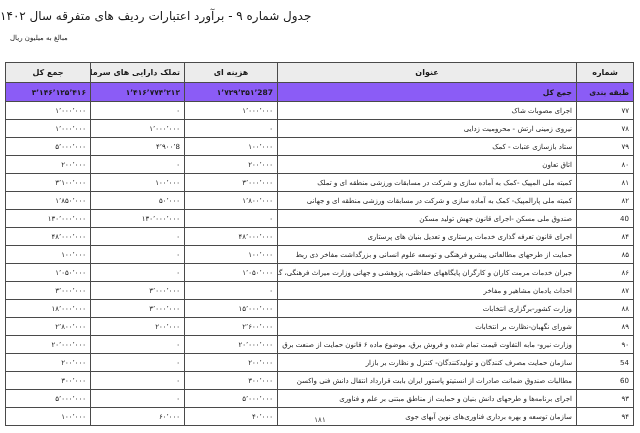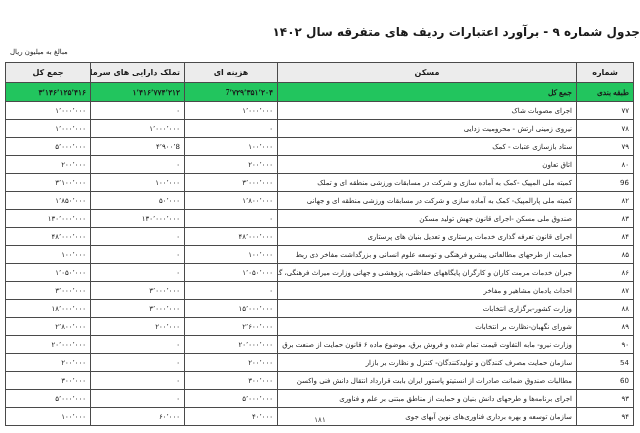--- a/index.html
+++ b/index.html
@@ -5,44 +5,44 @@
   html,body { margin:0; padding:0; background:#ffffff; }
   body {
     width:640px; height:433px; overflow:hidden;
     font-family:"DejaVu Sans", sans-serif;
     direction:rtl;
     color:#1a1a1a;
   }
   .page { position:relative; width:640px; height:433px; background:#fff; }
 
   .doc-title {
-    text-align:right; font-weight:bold; font-size:12px;
-    padding-top:25px;
+    text-align:left; font-weight:normal; font-size:12px;
+    padding-top:9px;
   }
   .unit-note {
-    position:absolute; left:10px; top:48px;
+    position:absolute; left:10px; top:34px;
     font-size:7px; color:#222;
   }
 
   table.budget {
     position:absolute; top:62px; right:6px;
     width:628px; border-collapse:collapse; table-layout:fixed;
     border:1.5px solid #3a3a3a;
   }
   table.budget th, table.budget td {
     border:1px solid #4a4a4a;
     overflow:hidden; white-space:nowrap;
     padding:0 4px;
   }
   table.budget th {
     background:#ececec; font-size:8px; font-weight:bold;
     height:19px; text-align:center;
   }
   tr.summary-row td {
-    background:#22c55e; font-weight:bold; height:18px; font-size:7.5px;font-family:Liberation Serif, serif;
+    background:#8b5cf6; font-weight:bold; height:18px; font-size:7.5px;
   }
   tr.data-row td { height:17px; font-size:7px; }
 
   td.c-no  { text-align:right; }
   td.c-title { text-align:right; font-size:7px; }
   td.c-num { text-align:right; }
 
   .page-number {
     position:absolute; top:416px; left:0; width:100%;
     text-align:center; font-size:7px; color:#333;
@@ -61,29 +61,29 @@
     <colgroup>
       <col style="width:57px">
       <col style="width:299px">
       <col style="width:93px">
       <col style="width:94px">
       <col style="width:85px">
     </colgroup>
     <thead>
       <tr>
         <th>شماره</th>
-        <th>مسکن</th>
+        <th>عنوان</th>
         <th>هزینه ای</th>
         <th>تملک دارایی های سرمایه ای</th>
         <th>جمع کل</th>
       </tr>
       <tr class="summary-row">
         <td class="c-no">طبقه بندی</td>
         <td class="c-title">جمع کل</td>
-        <td class="c-num">7٬۷۲۹٬۳۵۱٬۲۰۴</td>
+        <td class="c-num">۱٬۷۲۹٬۳۵۱٬287</td>
         <td class="c-num">۱٬۴۱۶٬۷۷۴٬۲۱۲</td>
         <td class="c-num">۳٬۱۴۶٬۱۲۵٬۴۱۶</td>
       </tr>
     </thead>
     <tbody>
         <tr class="data-row">
           <td class="c-no">۷۷</td>
           <td class="c-title">اجرای مصوبات شاک</td>
           <td class="c-num">۱٬۰۰۰٬۰۰۰</td>
           <td class="c-num">۰</td>
@@ -104,35 +104,35 @@
           <td class="c-num">۵٬۰۰۰٬۰۰۰</td>
         </tr>
         <tr class="data-row">
           <td class="c-no">۸۰</td>
           <td class="c-title">اتاق تعاون</td>
           <td class="c-num">۲۰۰٬۰۰۰</td>
           <td class="c-num">۰</td>
           <td class="c-num">۲۰۰٬۰۰۰</td>
         </tr>
         <tr class="data-row">
-          <td class="c-no">96</td>
+          <td class="c-no">۸۱</td>
           <td class="c-title">کمیته ملی المپیک -کمک به آماده سازی و شرکت در مسابقات ورزشی منطقه ای و تملک</td>
           <td class="c-num">۳٬۰۰۰٬۰۰۰</td>
           <td class="c-num">۱۰۰٬۰۰۰</td>
           <td class="c-num">۳٬۱۰۰٬۰۰۰</td>
         </tr>
         <tr class="data-row">
           <td class="c-no">۸۲</td>
           <td class="c-title">کمیته ملی پارالمپیک- کمک به آماده سازی و شرکت در مسابقات ورزشی منطقه ای و جهانی</td>
           <td class="c-num">۱٬۸۰۰٬۰۰۰</td>
           <td class="c-num">۵۰٬۰۰۰</td>
           <td class="c-num">۱٬۸۵۰٬۰۰۰</td>
         </tr>
         <tr class="data-row">
-          <td class="c-no">۸۳</td>
+          <td class="c-no">40</td>
           <td class="c-title">صندوق ملی مسکن -اجرای قانون جهش تولید مسکن</td>
           <td class="c-num">۰</td>
           <td class="c-num">۱۳۰٬۰۰۰٬۰۰۰</td>
           <td class="c-num">۱۳۰٬۰۰۰٬۰۰۰</td>
         </tr>
         <tr class="data-row">
           <td class="c-no">۸۴</td>
           <td class="c-title">اجرای قانون تعرفه گذاری خدمات پرستاری و تعدیل بنیان های پرستاری</td>
           <td class="c-num">۴۸٬۰۰۰٬۰۰۰</td>
           <td class="c-num">۰</td>

